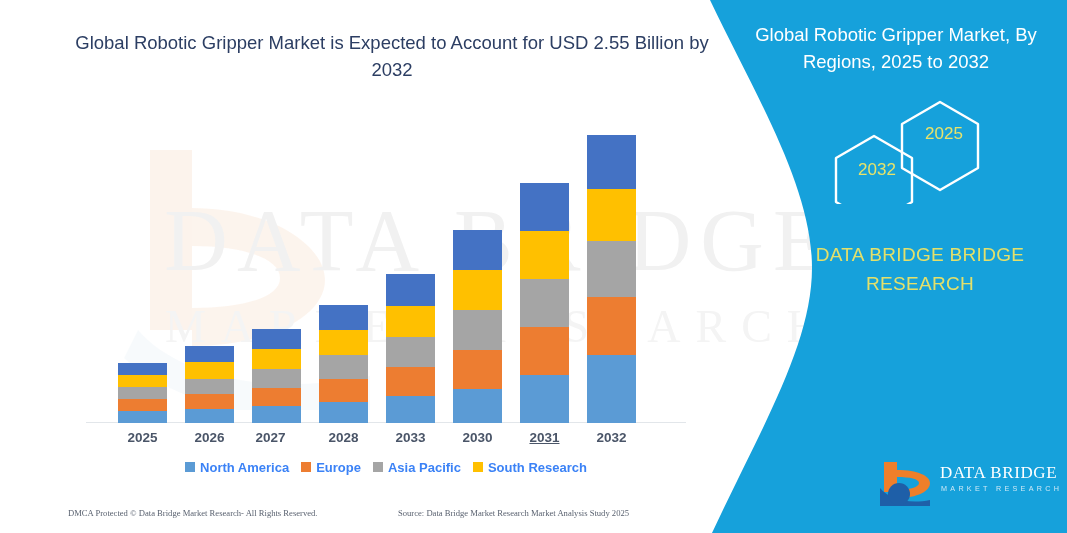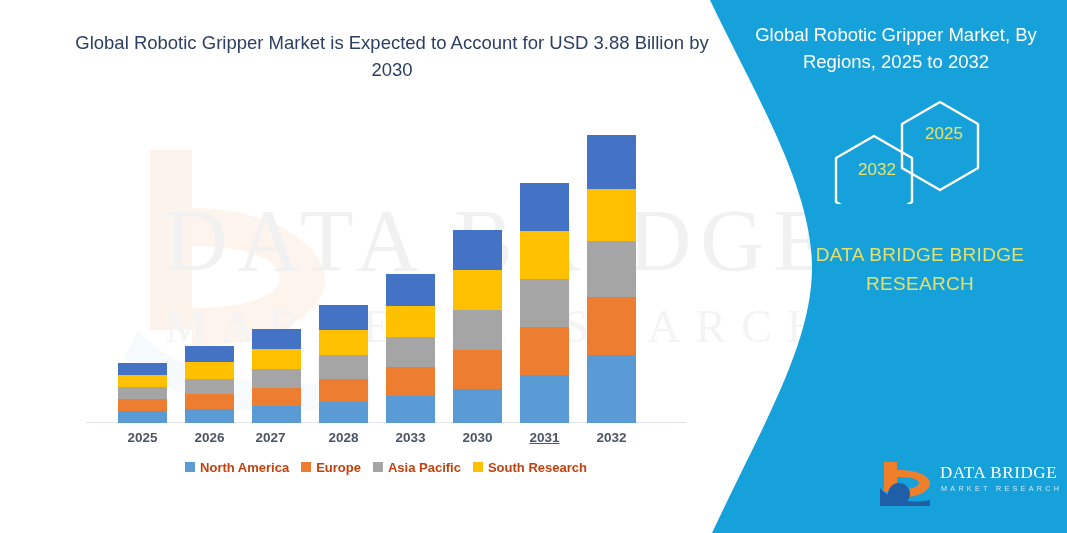--- a/index.html
+++ b/index.html
@@ -220,21 +220,21 @@
     white-space: nowrap;
   }
   .legend-swatch {
     width: 10px; height: 10px;
     display: inline-block;
     flex: 0 0 auto;
   }
   .legend-label {
     font-size: 13px;
     font-weight: bold;
-    color: #c2410c;
+    color: #3b82f6;
   }
 
   .footer {
     position: absolute;
     left: 68px;
     top: 508px;
     width: 620px;
     height: 16px;
     z-index: 4;
     font-family: "Liberation Serif", serif;
@@ -252,21 +252,21 @@
   <div class="watermark-layer">
     <svg class="wm-logo" viewBox="0 0 330 290">
       <path d="M30 30 L72 30 L72 210 L30 210 Z" fill="#f7d8c2"></path>
       <path d="M72 88 C150 88 205 125 205 160 C205 196 150 226 72 226 L72 188 C122 188 160 178 160 158 C160 138 122 126 72 126 Z" fill="#f8dcc6"></path>
       <path d="M18 210 C60 258 150 276 250 256 L250 292 C140 310 48 278 4 238 Z" fill="#e7eff6"></path>
     </svg>
     <div class="wm-text">DATA BRIDGE</div>
     <div class="wm-text2">MARKET RESEARCH</div>
   </div>
 
-  <div class="chart-title">Global Robotic Gripper Market is Expected to Account for USD 3.88 Billion by 2030</div>
+  <div class="chart-title">Global Robotic Gripper Market is Expected to Account for USD 2.55 Billion by 2032</div>
 
   <div class="axis-line"></div>
   <div class="plot" id="plot">
       <div class="bar" style="left: 32px;">
         <div class="seg" style="height: 12px; background: rgb(68, 114, 196);"></div>
         <div class="seg" style="height: 12px; background: rgb(255, 192, 0);"></div>
         <div class="seg" style="height: 12px; background: rgb(165, 165, 165);"></div>
         <div class="seg" style="height: 12px; background: rgb(237, 125, 49);"></div>
         <div class="seg" style="height: 12px; background: rgb(91, 155, 213);"></div>
       </div>
@@ -342,20 +342,24 @@
       <div class="legend-item">
         <span class="legend-swatch" style="background: rgb(165, 165, 165);"></span>
         <span class="legend-label">Asia Pacific</span>
       </div>
       <div class="legend-item">
         <span class="legend-swatch" style="background: rgb(255, 192, 0);"></span>
         <span class="legend-label">South Research</span>
       </div>
     </div>
 
+  <div class="footer">
+    <span class="footer-left">DMCA Protected © Data Bridge Market Research-  All Rights Reserved.</span>
+    <span class="footer-right">Source: Data Bridge Market Research  Market Analysis Study 2025</span>
+  </div>
 
   <svg class="blue-panel" viewBox="0 0 1067 533">
     <path d="M710,0 L1067,0 L1067,533 L712,533 C760,430 812,345 812,268 C812,188 758,100 710,0 Z" fill="#16a1db"></path>
   </svg>
 
   <div class="panel-content">
     <div class="panel-title">Global Robotic Gripper Market, By Regions, 2025 to 2032</div>
 
     <svg class="hex-wrap" viewBox="0 0 180 108">
       <polygon points="74,28 112,6 150,28 150,72 112,94 74,72" fill="none" stroke="#ffffff" stroke-width="2.4" stroke-linejoin="round"></polygon>

